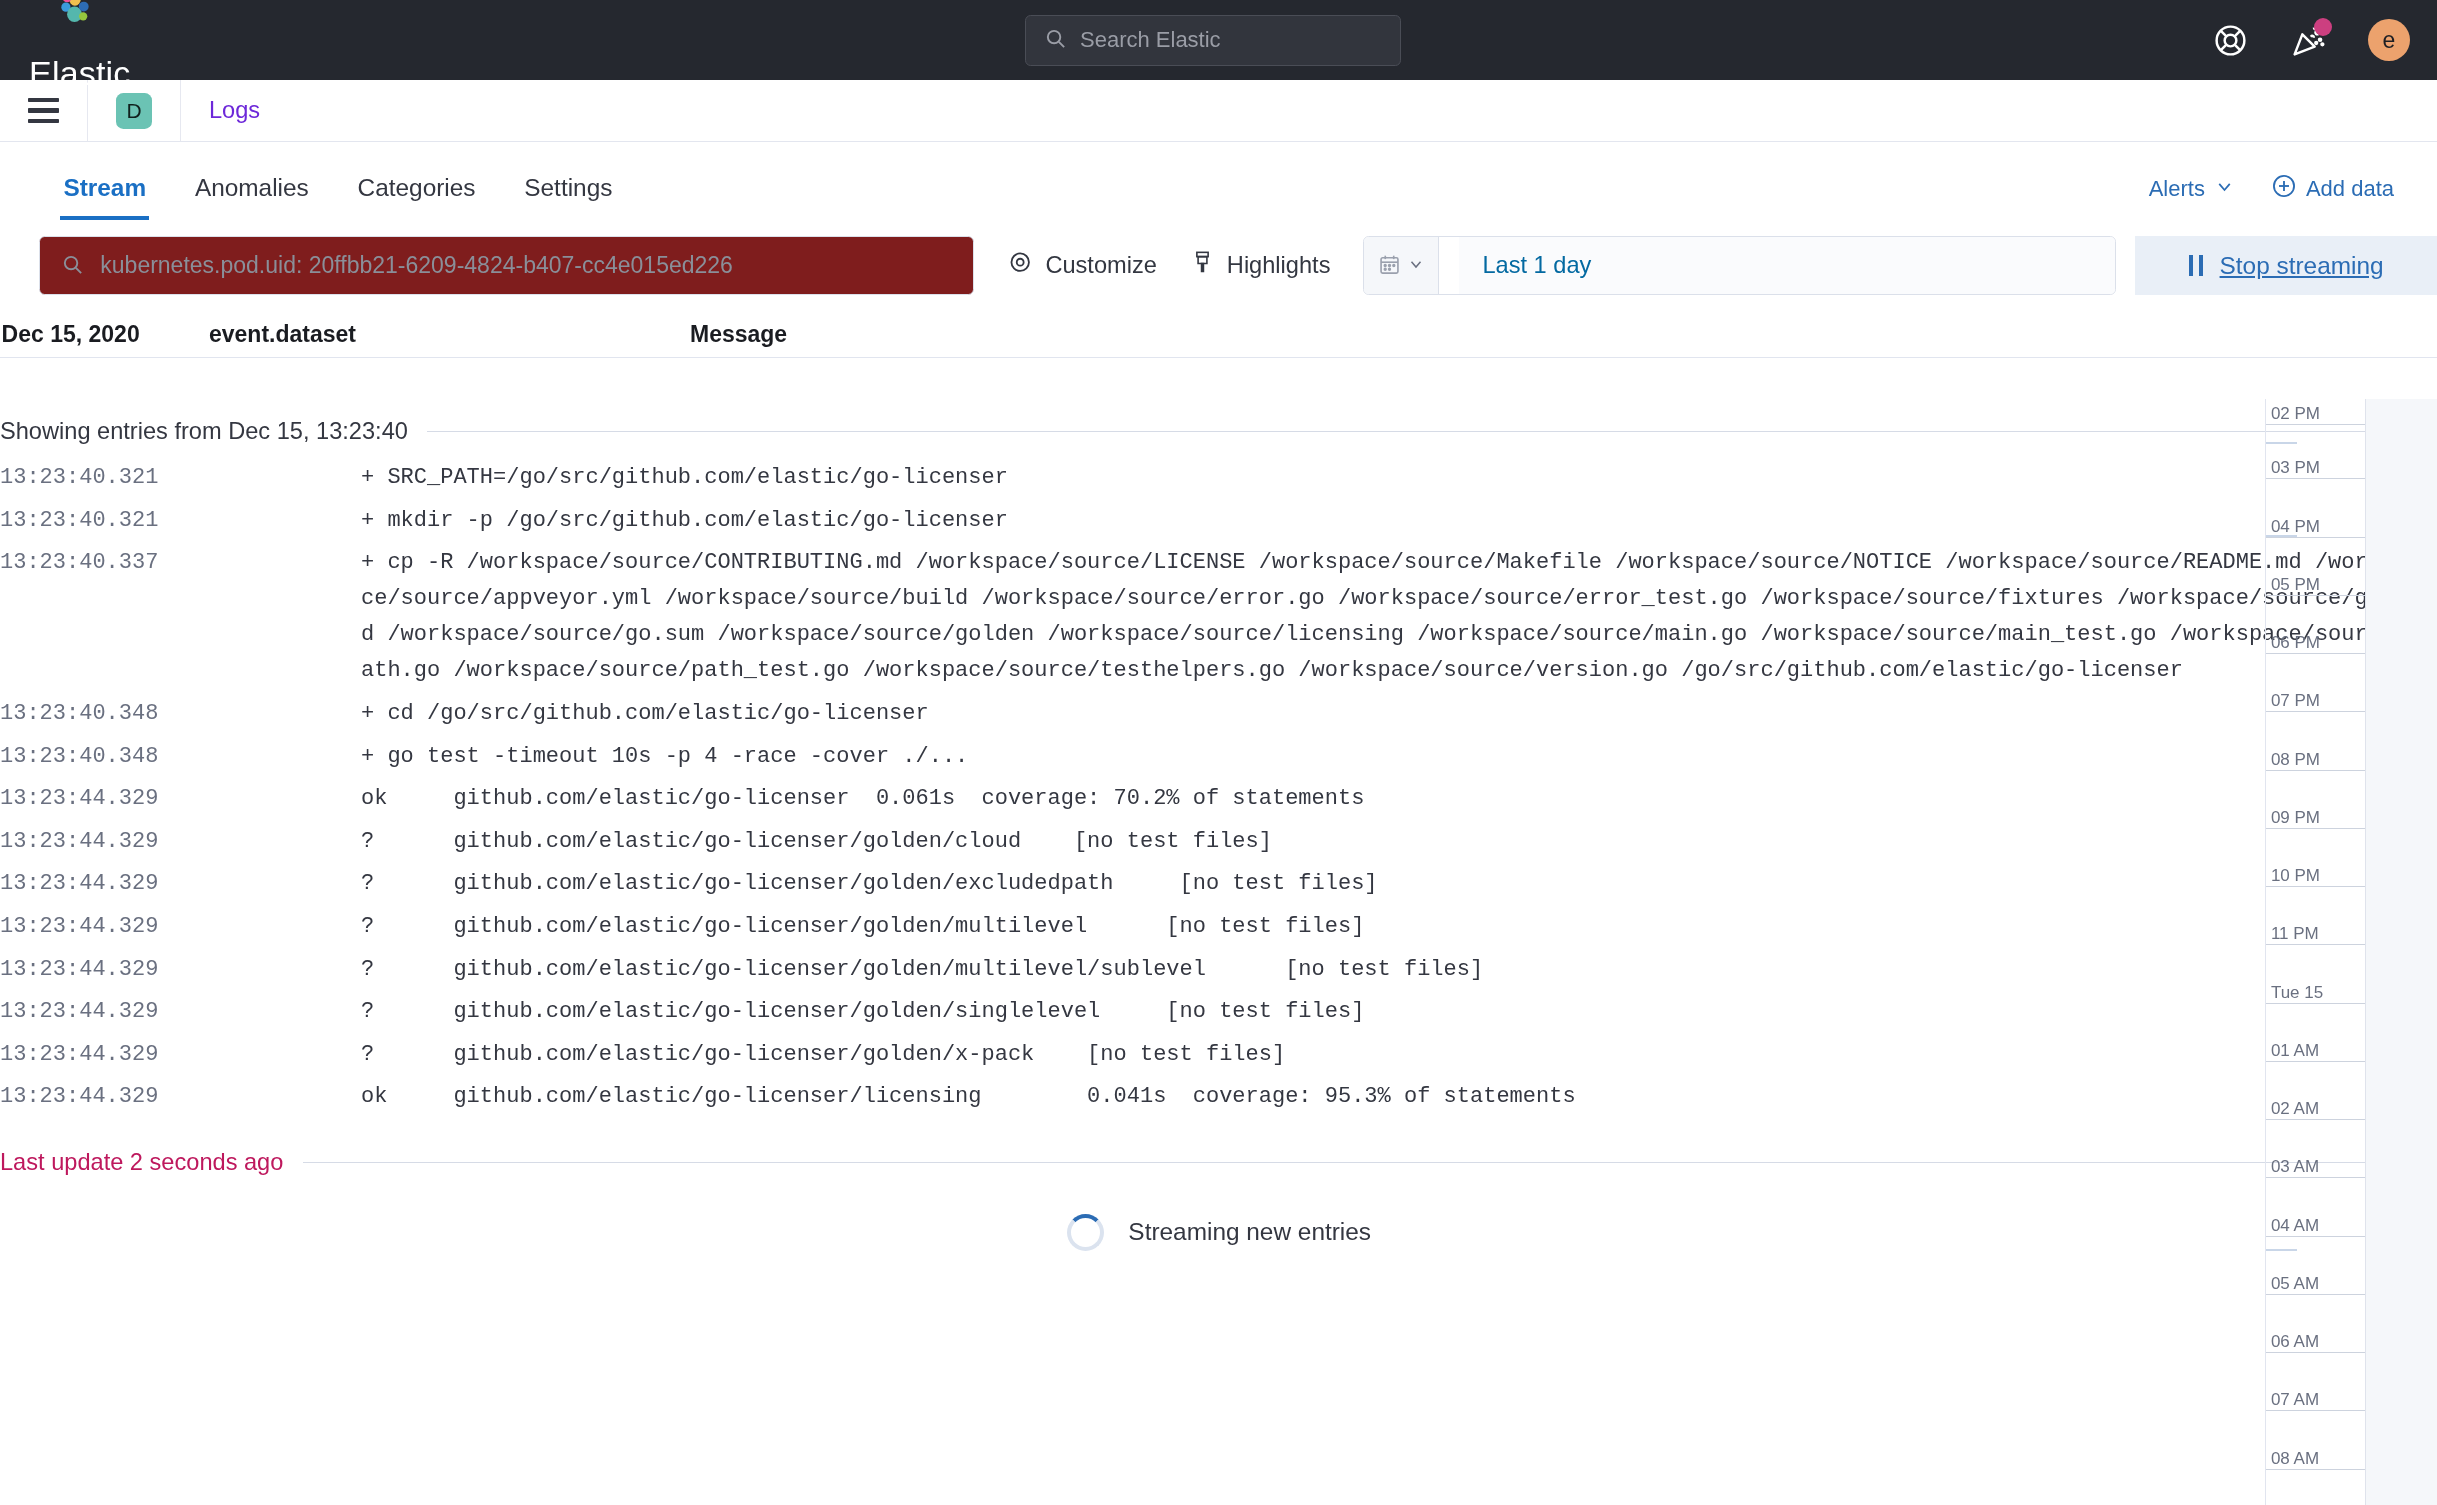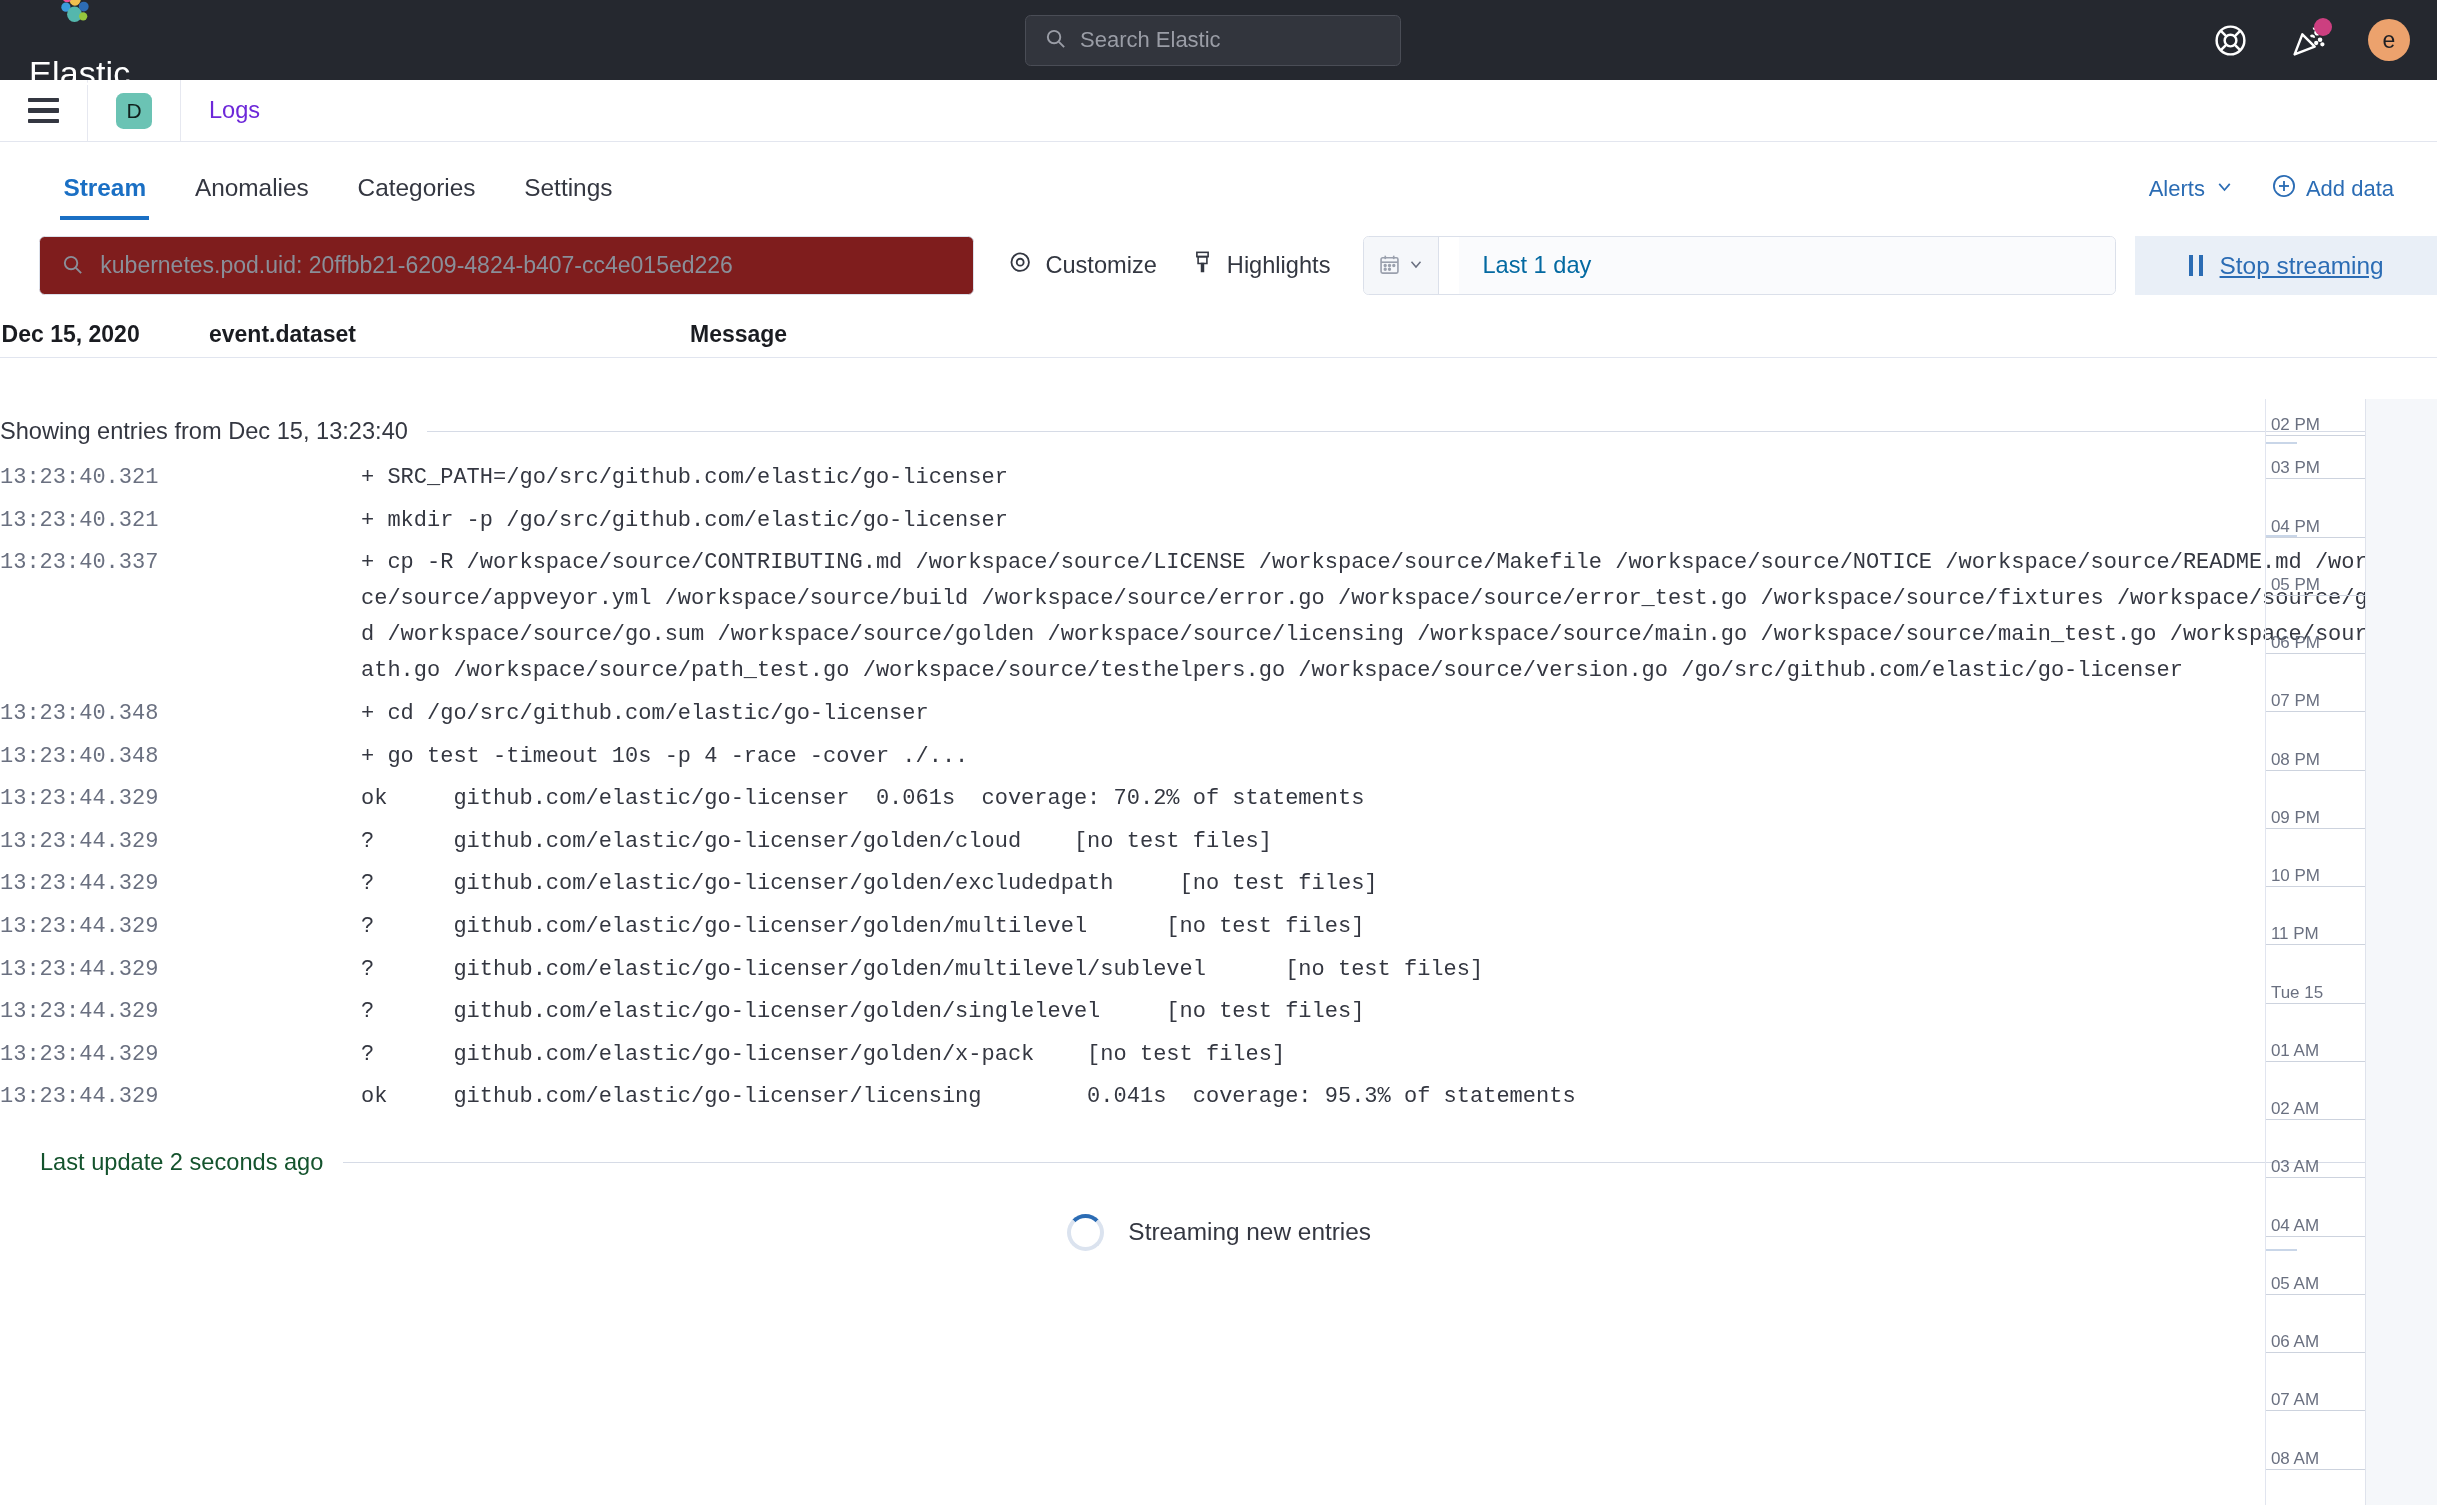--- a/index.html
+++ b/index.html
@@ -209,21 +209,21 @@
   .lr-time { width: 209px; color: #6a7080; flex-shrink: 0; white-space: pre; }
   .lr-dataset { width: 152px; flex-shrink: 0; }
   .lr-msg { flex: 1; white-space: pre-wrap; word-break: break-all; padding-right: 8.1px; }
 
   
   .footer-sep {
     display: flex; align-items: center; gap: 19.6px;
     height: 49px;
     margin-top: 19.6px;
   }
-  .footer-sep .sep-label { font-size: 23.6px; color: #14532d; white-space: nowrap; padding-left: 40px; }
+  .footer-sep .sep-label { font-size: 23.6px; color: #be185d; white-space: nowrap; }
   .footer-sep .sep-line { flex: 1; height: 0.8px; background: #d6dbe6; }
   .streaming-status {
     display: flex; align-items: center; justify-content: center; gap: 24.4px;
     height: 90px;
   }
   .spinner {
     width: 37px; height: 37px; border-radius: 50%;
     border: 4.1px solid #dbe3ef;
     border-top-color: #2b6cb4;
   }
@@ -502,21 +502,21 @@
   </div>
 
   <div class="streaming-status">
     <span class="spinner"></span>
     <span class="slbl">Streaming new entries</span>
   </div>
 </div>
 
 <div class="minimap">
   <div class="mm-ticks" id="mm-ticks">
-      <div class="mm-tick" style="top: 15px;">
+      <div class="mm-tick" style="top: 4px;">
         <span class="mm-lbl">02 PM</span>
         <span class="mm-line"></span>
       </div>
       <div class="mm-tick" style="top: 58px;">
         <span class="mm-lbl">03 PM</span>
         <span class="mm-line"></span>
       </div>
       <div class="mm-tick" style="top: 117px;">
         <span class="mm-lbl">04 PM</span>
         <span class="mm-line"></span>

